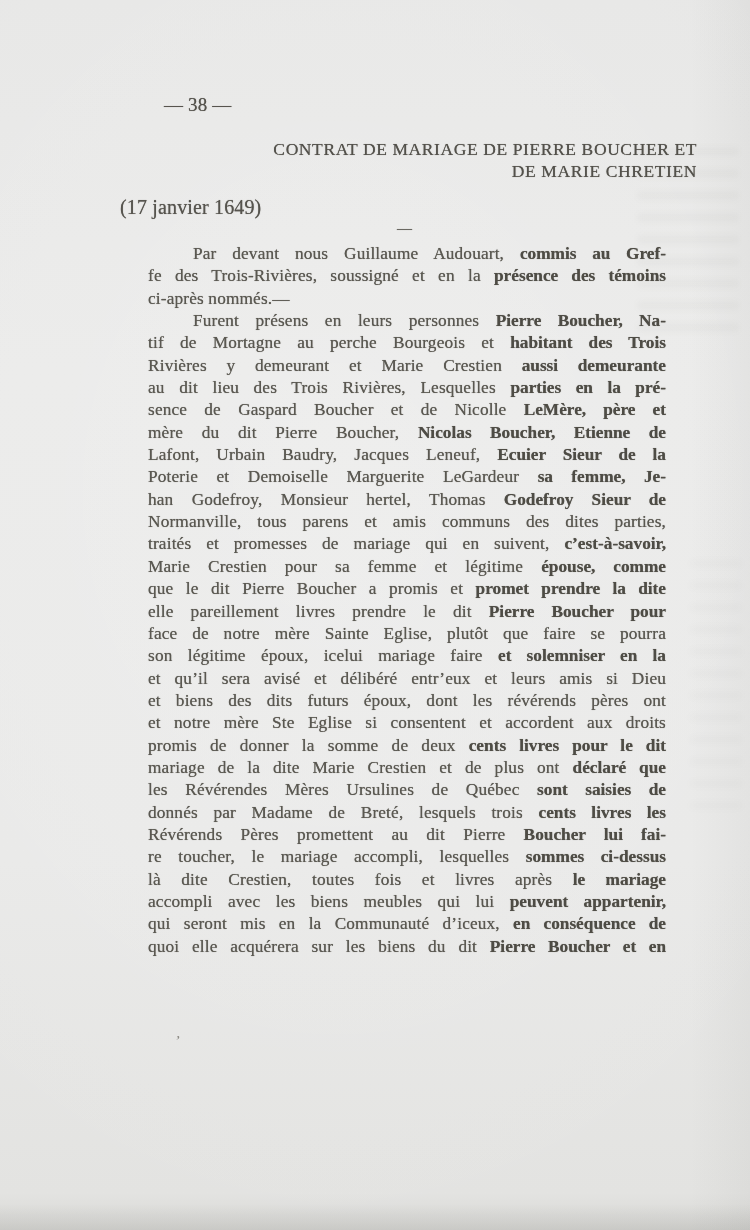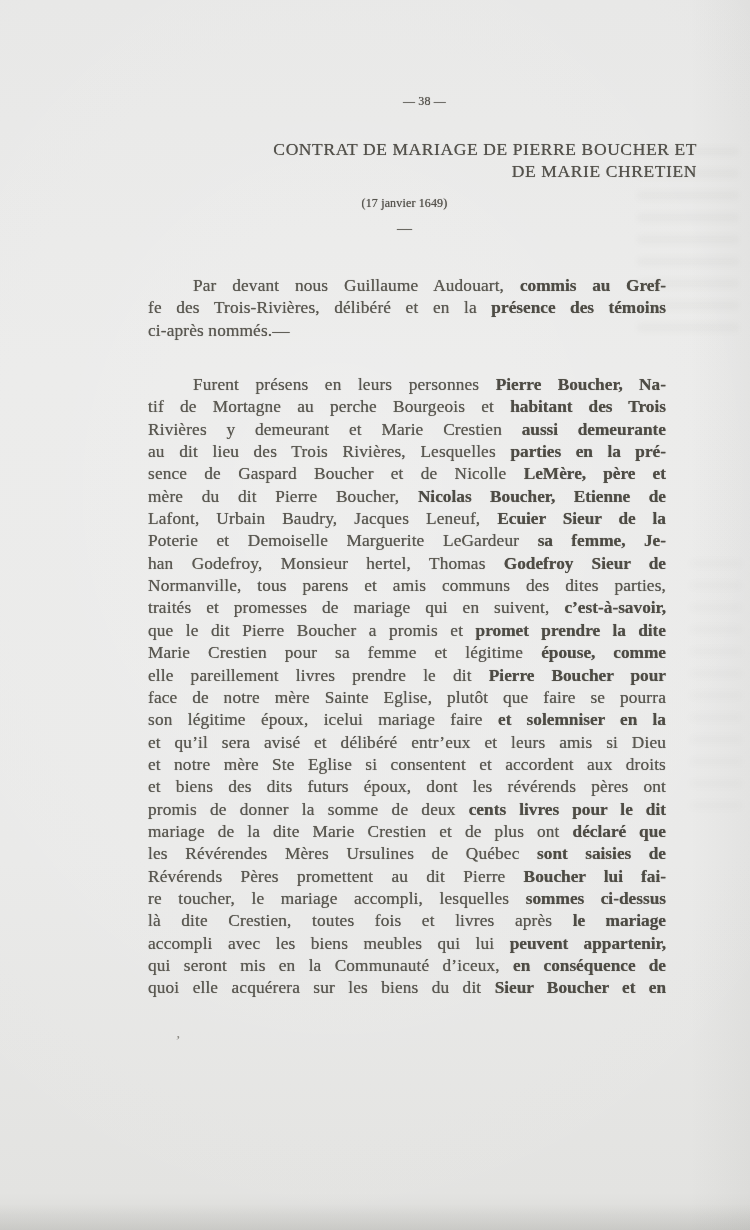--- a/index.html
+++ b/index.html
@@ -44,39 +44,37 @@
   .ghost-1 { left: 638px; top: 148px; width: 100px; height: 190px; }
   .ghost-2 { left: 690px; top: 560px; width: 52px; height: 260px; opacity: 0.3; }
 
   .scan-text {
     text-shadow: 0 0 0.7px rgba(88,86,79,0.85);
     letter-spacing: 0.15px;
   }
 
   .page-number {
     position: absolute;
-    left: 157px; top: 94px; width: 535px;
-    text-align: center;
-    font-size: 12px;
+    left: 164px; top: 94px; width: 535px;
+    font-size: 19px;
     color: #55534d;
   }
   .title-block {
     position: absolute;
     left: 152px; top: 138px; width: 545px;
     text-align: right;
     font-size: 17.5px;
     line-height: 22px;
     letter-spacing: 0.6px;
     color: #53514b;
   }
   .date-line {
     position: absolute;
-    left: 132px; top: 196px; width: 545px;
-    text-align: center;
-    font-size: 12px;
+    left: 120px; top: 196px; width: 545px;
+    font-size: 20px;
     color: #56544e;
   }
   .sep-dash {
     position: absolute;
     left: 132px; top: 220px; width: 545px;
     text-align: center;
     font-size: 15px;
     color: #5a5852;
   }
   .body-block {
@@ -87,21 +85,21 @@
     color: #5a5851;
   }
   .para { margin: 0; }
   .line {
     text-align: justify;
     text-align-last: justify;
     white-space: normal;
     height: 22.35px;
     overflow: visible;
   }
-  .line.indent { text-indent: 45px; margin-top: 32px; }
+  .line.indent { text-indent: 45px; }
   .line.last { text-align-last: left; }
   .line b {
     font-weight: bold;
     color: #4e4c45;
     letter-spacing: 0px;
   }
   .stray-mark {
     position: absolute;
     left: 175px; top: 1033px;
     font-size: 15px;
@@ -124,52 +122,53 @@
     <div>DE MARIE CHRETIEN</div>
   </div>
 
   <div class="date-line scan-text">(17 janvier 1649)</div>
 
   <div class="sep-dash scan-text">—</div>
 
   <div class="body-block scan-text">
       <div class="para">
         <div class="line indent"><span>Par devant nous Guillaume Audouart, </span><b>commis au Gref-</b></div>
-        <div class="line"><span>fe des Trois-Rivières, délibéré et en la </span><b>présence des témoins</b></div>
+        <div class="line"><span>fe des Trois-Rivières, soussigné et en la </span><b>présence des témoins</b></div>
         <div class="line last"><span>ci-après nommés.—</span></div>
       </div>
       <div class="para">
         <div class="line indent"><span>Furent présens en leurs personnes </span><b>Pierre Boucher, Na-</b></div>
         <div class="line"><span>tif de Mortagne au perche Bourgeois et </span><b>habitant des Trois</b></div>
         <div class="line"><span>Rivières y demeurant et Marie Crestien </span><b>aussi demeurante</b></div>
         <div class="line"><span>au dit lieu des Trois Rivières, Lesquelles </span><b>parties en la pré-</b></div>
         <div class="line"><span>sence de Gaspard Boucher et de Nicolle </span><b>LeMère, père et</b></div>
         <div class="line"><span>mère du dit Pierre Boucher, </span><b>Nicolas Boucher, Etienne de</b></div>
         <div class="line"><span>Lafont, Urbain Baudry, Jacques Leneuf, </span><b>Ecuier Sieur de la</b></div>
         <div class="line"><span>Poterie et Demoiselle Marguerite LeGardeur </span><b>sa femme, Je-</b></div>
         <div class="line"><span>han Godefroy, Monsieur hertel, Thomas </span><b>Godefroy Sieur de</b></div>
         <div class="line"><span>Normanville, tous parens et amis communs des dites parties,</span></div>
         <div class="line"><span>traités et promesses de mariage qui en suivent, </span><b>c’est-à-savoir,</b></div>
+        <div class="line"><span>Marie Crestien pour sa femme et légitime </span><b>épouse, comme</b></div>
         <div class="line"><span>que le dit Pierre Boucher a promis et </span><b>promet prendre la dite</b></div>
-        <div class="line"><span>Marie Crestien pour sa femme et légitime </span><b>épouse, comme</b></div>
         <div class="line"><span>elle pareillement livres prendre le dit </span><b>Pierre Boucher pour</b></div>
         <div class="line"><span>face de notre mère Sainte Eglise, plutôt que faire se pourra</span></div>
         <div class="line"><span>son légitime époux, icelui mariage faire </span><b>et solemniser en la</b></div>
         <div class="line"><span>et qu’il sera avisé et délibéré entr’eux et leurs amis si Dieu</span></div>
+        <div class="line"><span>et biens des dits futurs époux, dont les révérends pères ont</span></div>
         <div class="line"><span>et notre mère Ste Eglise si consentent et accordent aux droits</span></div>
-        <div class="line"><span>et biens des dits futurs époux, dont les révérends pères ont</span></div>
         <div class="line"><span>promis de donner la somme de deux </span><b>cents livres pour le dit</b></div>
         <div class="line"><span>mariage de la dite Marie Crestien et de plus ont </span><b>déclaré que</b></div>
         <div class="line"><span>les Révérendes Mères Ursulines de Québec </span><b>sont saisies de</b></div>
+        <div class="line"><span>donnés par Madame de Breté, lesquels trois </span><b>cents livres les</b></div>
         <div class="line"><span>Révérends Pères promettent au dit Pierre </span><b>Boucher lui fai-</b></div>
         <div class="line"><span>re toucher, le mariage accompli, lesquelles </span><b>sommes ci-dessus</b></div>
         <div class="line"><span>là dite Crestien, toutes fois et livres après </span><b>le mariage</b></div>
         <div class="line"><span>accompli avec les biens meubles qui lui </span><b>peuvent appartenir,</b></div>
         <div class="line"><span>qui seront mis en la Communauté d’iceux, </span><b>en conséquence de</b></div>
-        <div class="line"><span>quoi elle acquérera sur les biens du dit </span><b>Sieur Boucher et en</b></div>
+        <div class="line"><span>quoi elle acquérera sur les biens du dit </span><b>Pierre Boucher et en</b></div>
       </div>
     </div>
 
   <div class="stray-mark">’</div>
 
   <div class="edge-right"></div>
   <div class="edge-bottom"></div>
 </div>
 
 </body></html>

